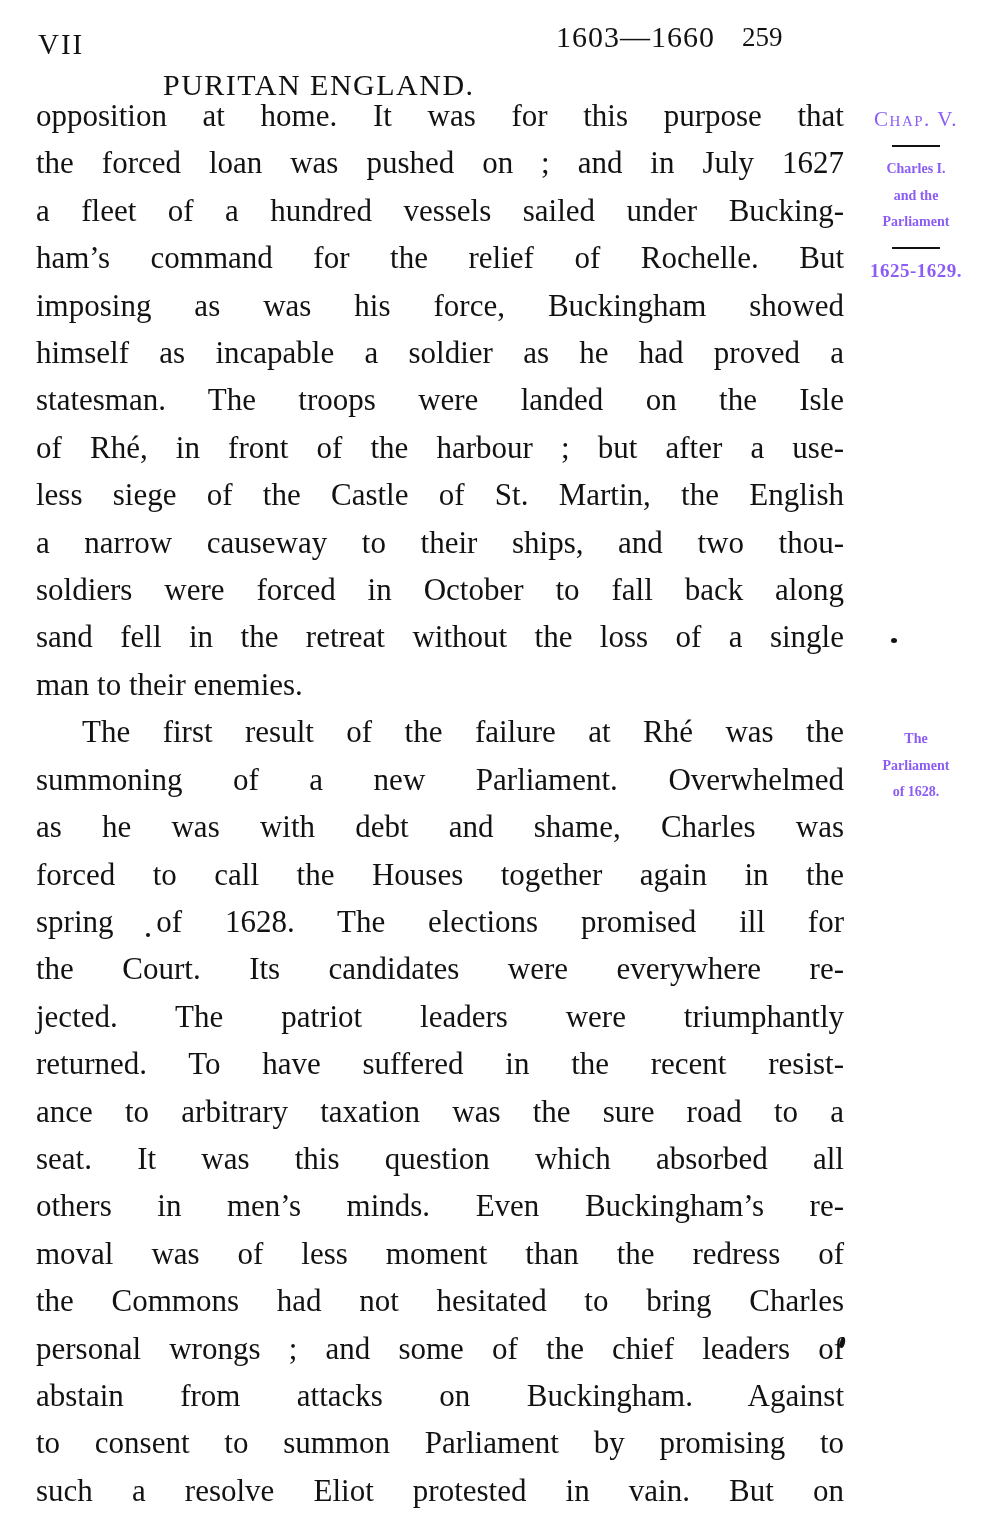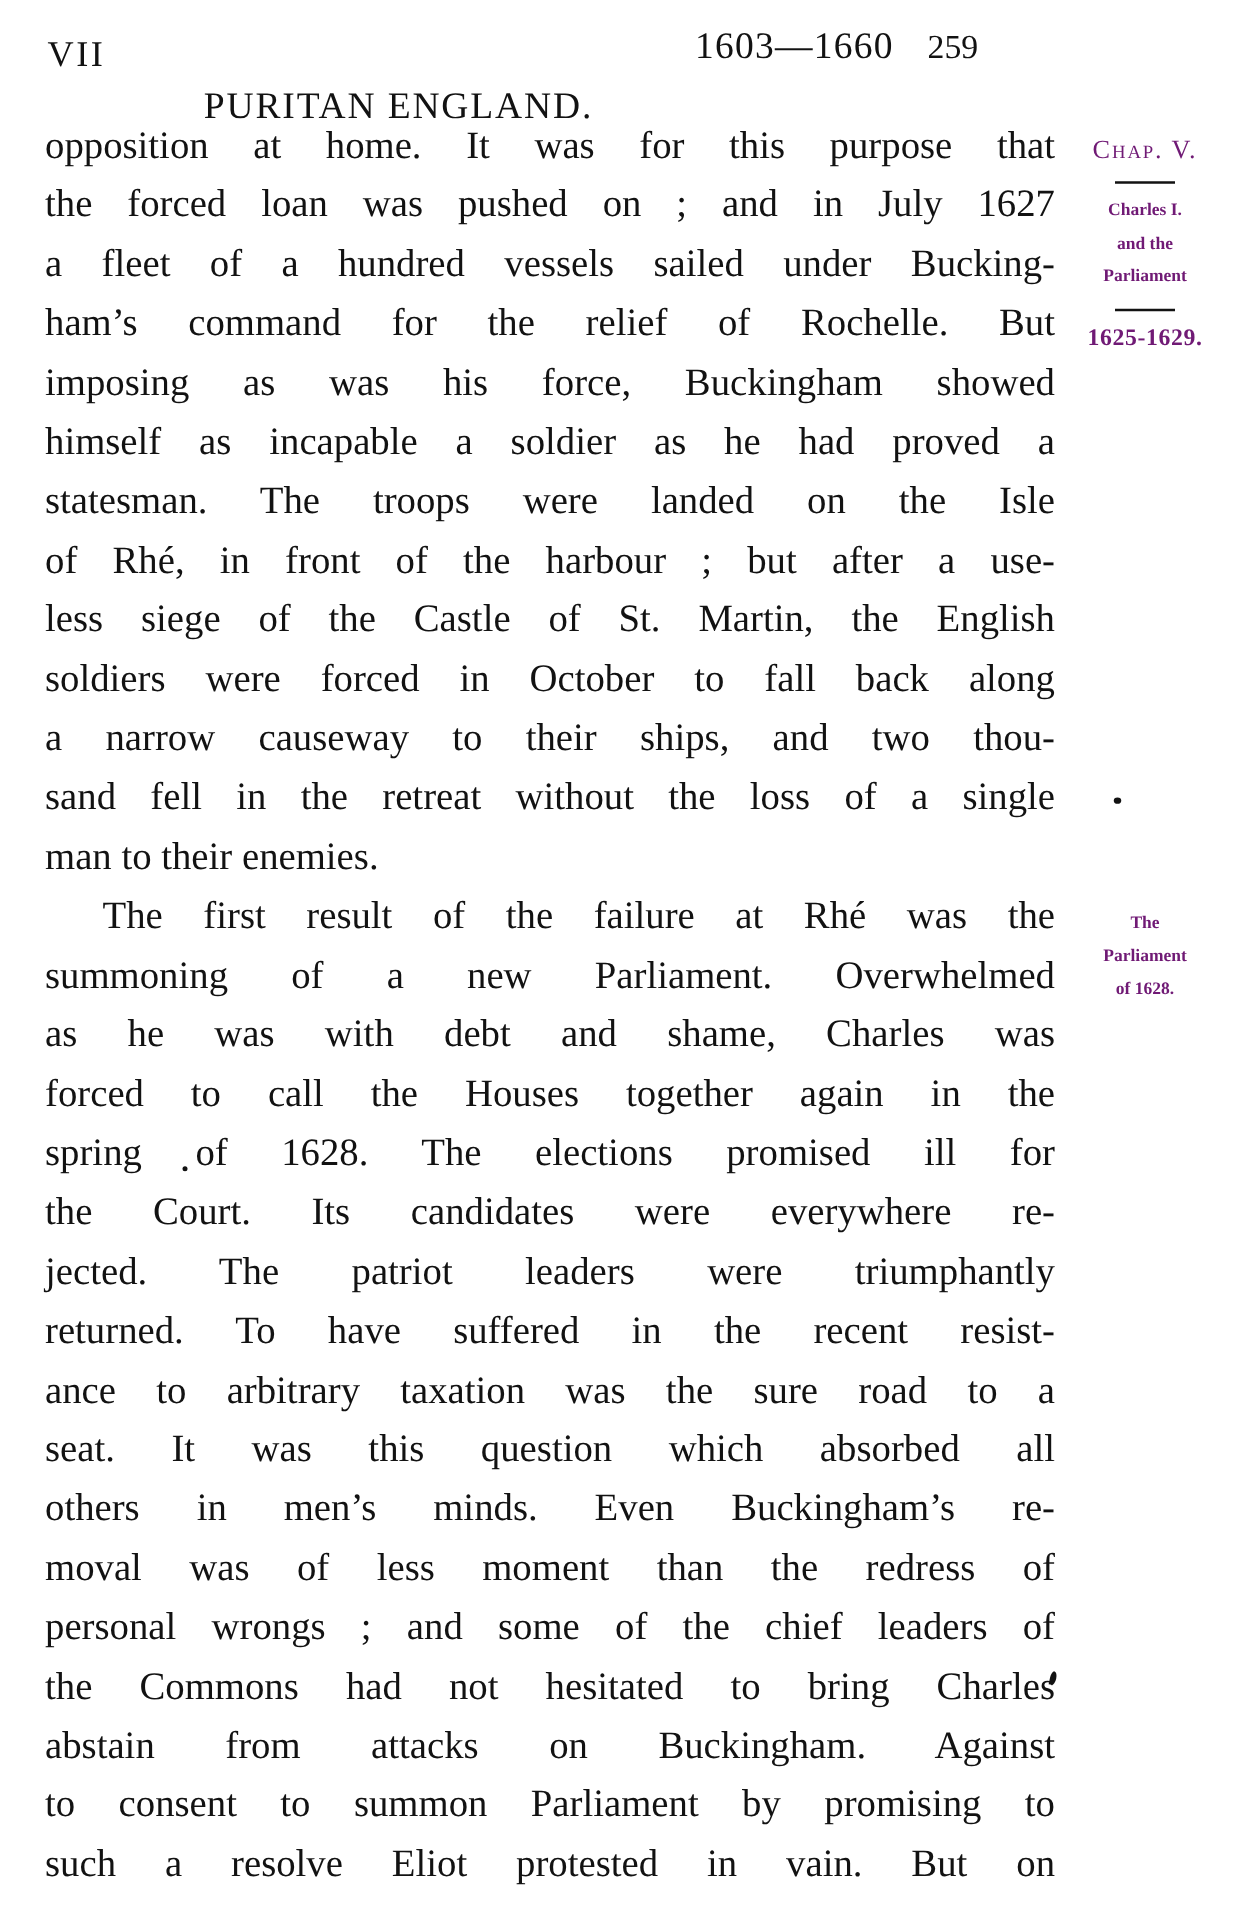--- a/index.html
+++ b/index.html
@@ -53,21 +53,21 @@
 
   
   .side-col {
     position: absolute;
     left: 845px; top: 0;
     width: 142px; height: 1530px;
   }
   .sidenote { position: absolute; left: 0; width: 142px; text-align: center; }
   .sidenote.pos-0 { top: 104px; }
   .sidenote.pos-1 { top: 726px; }
-  .side-line { line-height: 26.5px; color: #701a75; }
+  .side-line { line-height: 26.5px; color: #8b5cf6; }
   .side-line.chap {
     font-size: 21px; font-variant: small-caps; letter-spacing: 1.5px;
     font-weight: normal; line-height: 30px;
   }
   .side-line.bold { font-size: 14px; font-weight: bold; }
   .side-line.date { font-size: 19px; font-weight: bold; letter-spacing: 0.5px; }
   .side-rule {
     width: 48px; height: 2px; background: #121212;
     margin: 11px auto 9px auto;
   }
@@ -97,40 +97,40 @@
       <div class="paragraph">
         <div class="line">opposition at home.  It was for this purpose that</div>
         <div class="line">the forced loan was pushed on ; and in July 1627</div>
         <div class="line">a fleet of a hundred vessels sailed under Bucking-</div>
         <div class="line">ham’s command for the relief of Rochelle.  But</div>
         <div class="line">imposing as was his force, Buckingham showed</div>
         <div class="line">himself as incapable a soldier as he had proved a</div>
         <div class="line">statesman.  The troops were landed on the Isle</div>
         <div class="line">of Rhé, in front of the harbour ; but after a use-</div>
         <div class="line">less siege of the Castle of St. Martin, the English</div>
+        <div class="line">a narrow causeway to their ships, and two thou-</div>
         <div class="line">soldiers were forced in October to fall back along</div>
-        <div class="line">a narrow causeway to their ships, and two thou-</div>
         <div class="line">sand fell in the retreat without the loss of a single</div>
         <div class="line endline">man to their enemies.</div>
       </div>
       <div class="paragraph">
         <div class="line indent">The first result of the failure at Rhé was the</div>
         <div class="line">summoning of a new Parliament.  Overwhelmed</div>
         <div class="line">as he was with debt and shame, Charles was</div>
         <div class="line">forced to call the Houses together again in the</div>
         <div class="line">spring of 1628.  The elections promised ill for</div>
         <div class="line">the Court.  Its candidates were everywhere re-</div>
         <div class="line">jected.  The patriot leaders were triumphantly</div>
         <div class="line">returned.  To have suffered in the recent resist-</div>
         <div class="line">ance to arbitrary taxation was the sure road to a</div>
         <div class="line">seat.  It was this question which absorbed all</div>
         <div class="line">others in men’s minds.  Even Buckingham’s re-</div>
         <div class="line">moval was of less moment than the redress of</div>
+        <div class="line">the Commons had not hesitated to bring Charles</div>
         <div class="line">personal wrongs ; and some of the chief leaders of</div>
-        <div class="line">the Commons had not hesitated to bring Charles</div>
         <div class="line">abstain from attacks on Buckingham.  Against</div>
         <div class="line">to consent to summon Parliament by promising to</div>
         <div class="line">such a resolve Eliot protested in vain.  But on</div>
       </div>
     </main>
 
   <aside class="side-col">
       <div class="sidenote pos-0">
         <div class="side-line chap">Chap. V.</div>
         <div class="side-rule"></div>

